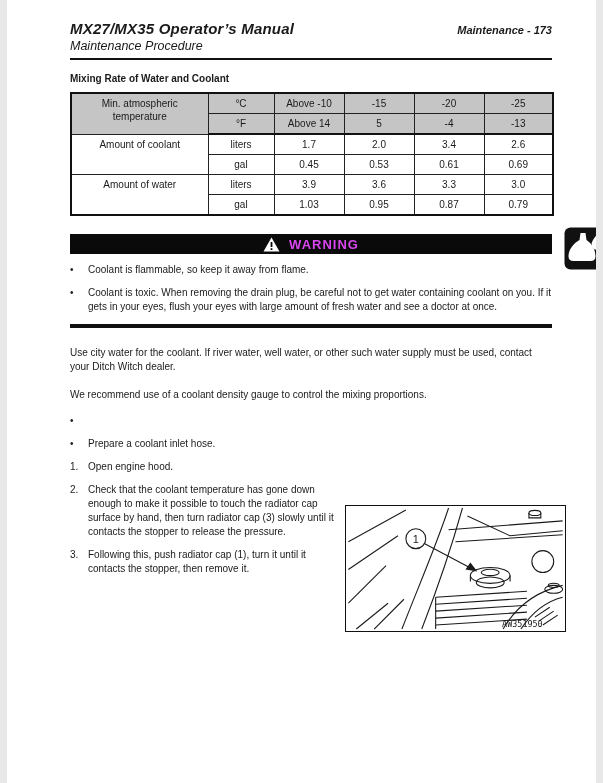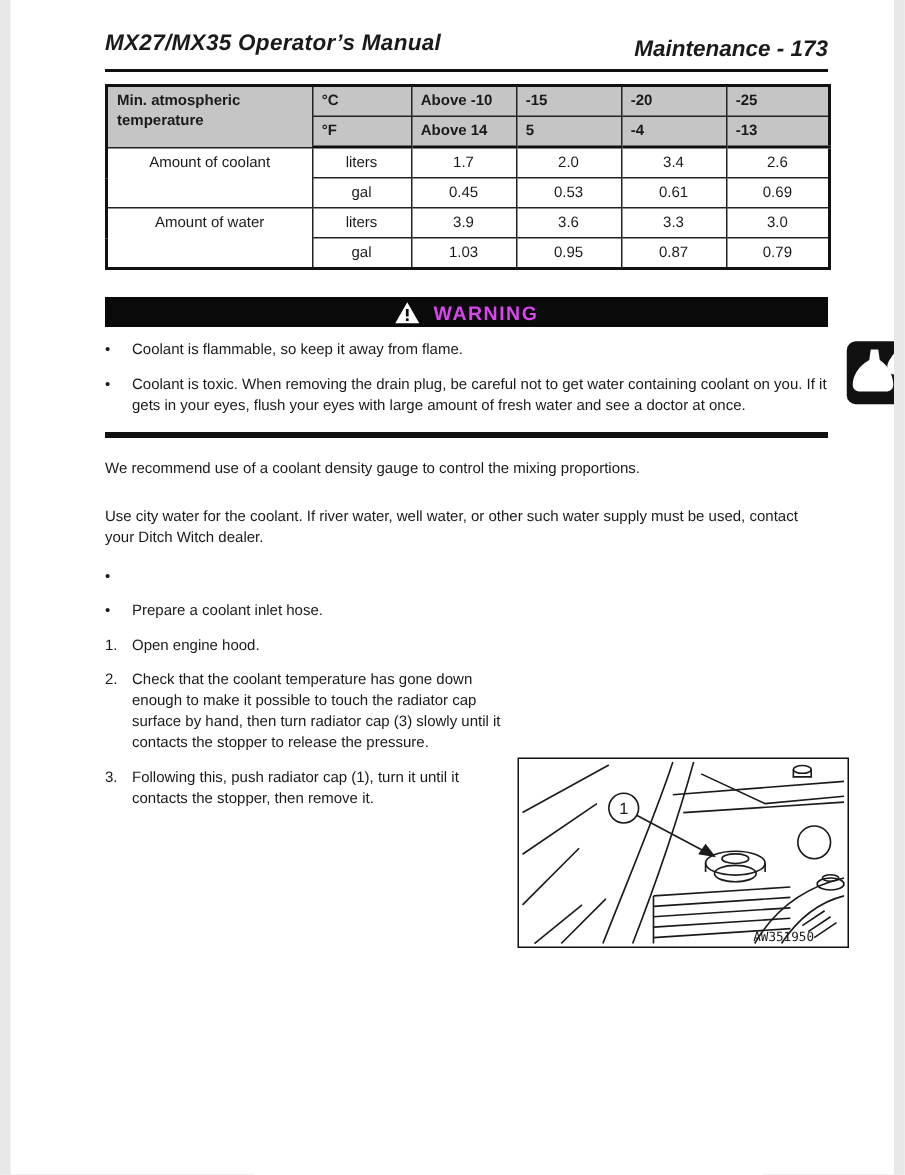--- a/index.html
+++ b/index.html
@@ -7,29 +7,29 @@
     position:relative; width:589px; height:783px; background:#ffffff;
     font-family:"Liberation Sans", sans-serif; color:#1a1a1a; overflow:hidden;
     margin:0 auto;
   }
   .content { position:absolute; left:63px; top:20px; width:482px; }
 
   .doc-header { display:flex; justify-content:space-between; align-items:flex-start;
     border-bottom:2px solid #111; padding-bottom:5px; }
   .doc-title { font-size:15px; font-weight:bold; font-style:italic; letter-spacing:0.2px; }
   .doc-subtitle { font-size:12.5px; font-style:italic; margin-top:2px; }
-  .doc-pageref { font-size:15px; font-weight:bold; font-style:italic; margin-top:4px; }
+  .doc-pageref { font-size:11px; font-weight:bold; font-style:italic; margin-top:4px; }
 
   .para { font-size:10px; line-height:14px; margin:12px 0 0 0; }
   .table-caption { font-size:10px; font-weight:bold; margin-top:13px; }
 
   table.mix-table { border-collapse:collapse; margin-top:8px; width:482px;
     table-layout:fixed; border:2px solid #111; font-size:10px; }
   .mix-table th, .mix-table td { border:1px solid #222; padding:3px 6px; line-height:13px; }
-  .mix-table thead th { background:#c5c5c5; font-weight:bold; text-align:left; }
+  .mix-table thead th { background:#c5c5c5; font-weight:normal; text-align:center; }
   .mix-table thead tr.h-bottom th { border-bottom:2px solid #111; }
   .mix-table .c-rowlabel { vertical-align:top; }
   .mix-table tbody td { text-align:center; font-weight:normal; }
   .mix-table tbody td.cell-label { text-align:center; vertical-align:top; }
 
   .warning-bar { margin-top:18px; background:#0a0a0a; height:20px;
     display:flex; align-items:center; justify-content:center; gap:9px; }
   .warning-title { color:#d946ef; font-size:13px; font-weight:bold; letter-spacing:1px; }
 
   .li { display:flex; font-size:10px; line-height:14px; margin-top:9px; }
@@ -54,25 +54,27 @@
 </style>
 </head>
 <body>
 
 <div class="page">
   <div class="content">
 
     <div class="doc-header">
       <div>
         <div class="doc-title">MX27/MX35 Operator’s Manual</div>
+        <div class="doc-subtitle">Maintenance Procedure</div>
       </div>
       <div class="doc-pageref">Maintenance - 173</div>
     </div>
 
 
+    <div class="table-caption">Mixing Rate of Water and Coolant</div>
 
     <table class="mix-table">
       <colgroup>
         <col style="width:137px">
           <col style="width:66px">
           <col style="width:70px">
         <col style="width:70px">
           <col style="width:70px">
           <col style="width:69px">
       </colgroup>
@@ -140,22 +142,22 @@
       <span class="marker">•</span>
       <span>Coolant is flammable, so keep it away from flame.</span>
     </div>
     <div class="li warn-li">
       <span class="marker">•</span>
       <span>Coolant is toxic. When removing the drain plug, be careful not to get water containing coolant on you. If it gets in your eyes, flush your eyes with large amount of fresh water and see a doctor at once.</span>
     </div>
 
     <div class="thick-rule"></div>
 
+    <p class="para p-city">Use city water for the coolant. If river water, well water, or other such water supply must be used, contact your Ditch Witch dealer.</p>
     <p class="para p-density">We recommend use of a coolant density gauge to control the mixing proportions.</p>
-    <p class="para p-city">Use city water for the coolant. If river water, well water, or other such water supply must be used, contact your Ditch Witch dealer.</p>
 
     <div class="li prep-first">
       <span class="marker">•</span>
     </div>
     <div class="li">
       <span class="marker">•</span>
       <span>Prepare a coolant inlet hose.</span>
     </div>
 
     <div class="li">

